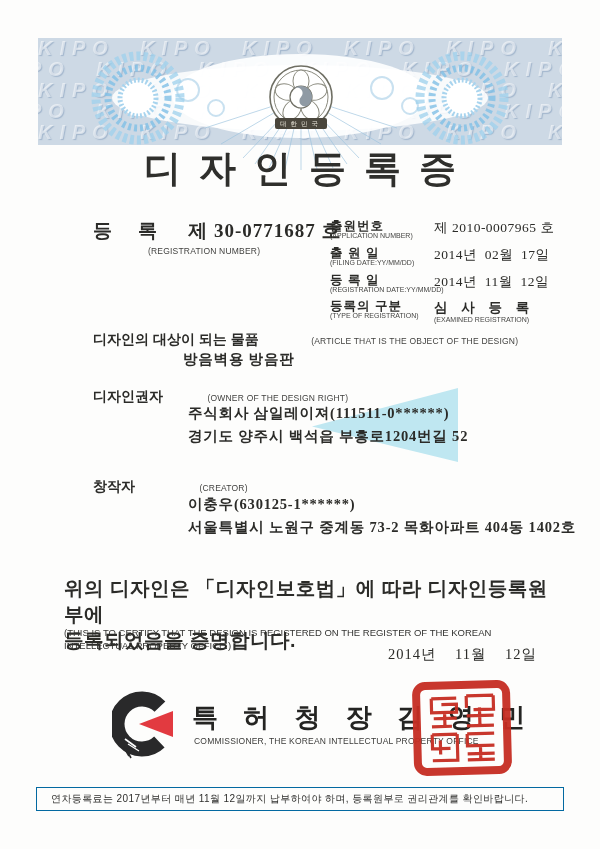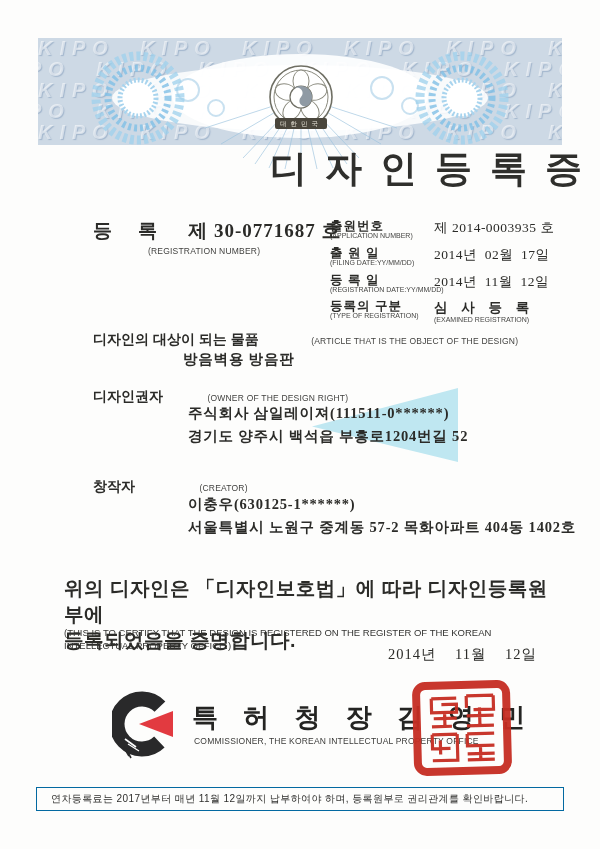--- a/index.html
+++ b/index.html
@@ -11,21 +11,21 @@
         background:#cdd9e5;overflow:hidden;z-index:0;}
   .wm{position:absolute;inset:0;overflow:hidden;}
   .wm-row{white-space:pre;font-style:italic;font-weight:700;font-size:20px;line-height:21px;
           letter-spacing:7px;color:rgba(255,255,255,0.55);
           text-shadow:1px 1px 1px rgba(130,155,185,0.55);}
   .wm-row.off{margin-left:-44px;}
   .band-svg{position:absolute;inset:0;}
   .emblem-wrap{position:absolute;left:161px;top:40px;width:280px;height:132px;z-index:1;pointer-events:none;}
 
   
-  .title{position:absolute;left:0;top:144px;width:600px;text-align:right;z-index:2;
+  .title{position:absolute;left:0;top:144px;width:600px;text-align:center;z-index:2;
          font-size:37px;font-weight:700;letter-spacing:18px;text-indent:18px;color:#2f2f2c;}
   .subtitle{position:absolute;left:0;top:190px;width:600px;text-align:center;z-index:2;
             font-size:11.5px;letter-spacing:1.4px;color:#3c3c3a;}
 
   
   .klabel{font-weight:700;font-size:14px;color:#2b2b28;}
   .sub{font-size:8.5px;color:#3f3f3d;letter-spacing:0.2px;padding-left:40px;}
   .serif{font-family:"Liberation Serif",serif;}
   .pre{white-space:pre;}
 
@@ -137,21 +137,21 @@
   <div class="title">디자인등록증</div>
 
   <div class="reg-line">
     <span class="reg-label">등록</span>
     <span class="reg-value">제 30-0771687 호</span>
   </div>
   <div class="reg-sub sub">(REGISTRATION NUMBER)</div>
 
   <div class="fld-label" style="top:218px">출원번호</div>
   <div class="fld-sub" style="top:232px">(APPLICATION NUMBER)</div>
-  <div class="fld-val serif" style="top:219px">제 2014-0003935 호</div>
+  <div class="fld-val serif" style="top:219px">제 2010-0007965 호</div>
 
   <div class="fld-label" style="top:245px">출 원 일</div>
   <div class="fld-sub" style="top:259px">(FILING DATE:YY/MM/DD)</div>
   <div class="fld-val serif pre" style="top:246px">2014년  02월  17일</div>
 
   <div class="fld-label" style="top:272px">등 록 일</div>
   <div class="fld-sub" style="top:286px">(REGISTRATION DATE:YY/MM/DD)</div>
   <div class="fld-val serif pre" style="top:273px">2014년  11월  12일</div>
 
   <div class="fld-label" style="top:298px">등록의 구분</div>
@@ -171,21 +171,21 @@
     <span class="sub" style="margin-left:0">(OWNER OF THE DESIGN RIGHT)</span>
   </div>
   <div class="val-line serif" style="left:188px;top:404px">주식회사 삼일레이져(111511-0******)</div>
   <div class="val-line serif" style="left:188px;top:427px">경기도 양주시 백석읍 부흥로1204번길 52</div>
 
   <div class="sec-label" style="left:93px;top:477px">
     <span class="klabel">창작자</span>
     <span class="sub" style="margin-left:20px">(CREATOR)</span>
   </div>
   <div class="val-line serif" style="left:188px;top:495px">이충우(630125-1******)</div>
-  <div class="val-line serif" style="left:188px;top:518px">서울특별시 노원구 중계동 57-2 목화아파트 404동 1402호</div>
+  <div class="val-line serif" style="left:188px;top:518px">서울특별시 노원구 중계동 73-2 목화아파트 404동 1402호</div>
 
   <div class="statement">위의 디자인은 「디자인보호법」에 따라 디자인등록원부에
 등록되었음을 증명합니다.</div>
   <div class="statement-en">(THIS IS TO CERTIFY THAT THE DESIGN IS REGISTERED ON THE REGISTER OF THE KOREAN INTELLECTUAL PROPERTY OFFICE.)</div>
   <div class="cert-date serif pre">2014년    11월    12일</div>
 
   <svg class="kipo-logo" width="66" height="84" viewBox="0 0 66 84">
     <circle cx="30" cy="38" r="25" fill="none" stroke="#29292a" stroke-width="15" stroke-dasharray="117 40" transform="rotate(46 30 38)"></circle>
     <polygon points="27,38 61,25 61,51" fill="#e23a40"></polygon>
     <line x1="13" y1="53" x2="24" y2="61" stroke="#ffffff" stroke-width="1.6"></line>

